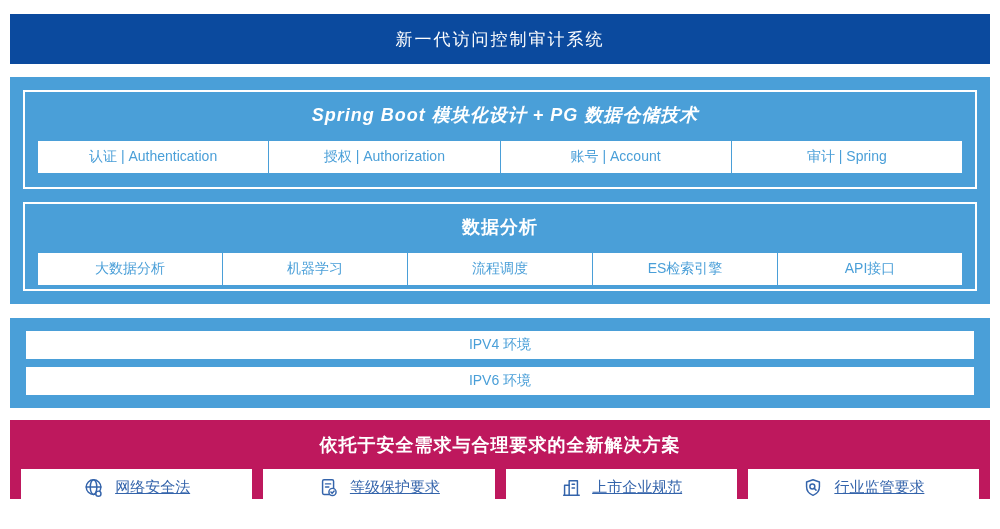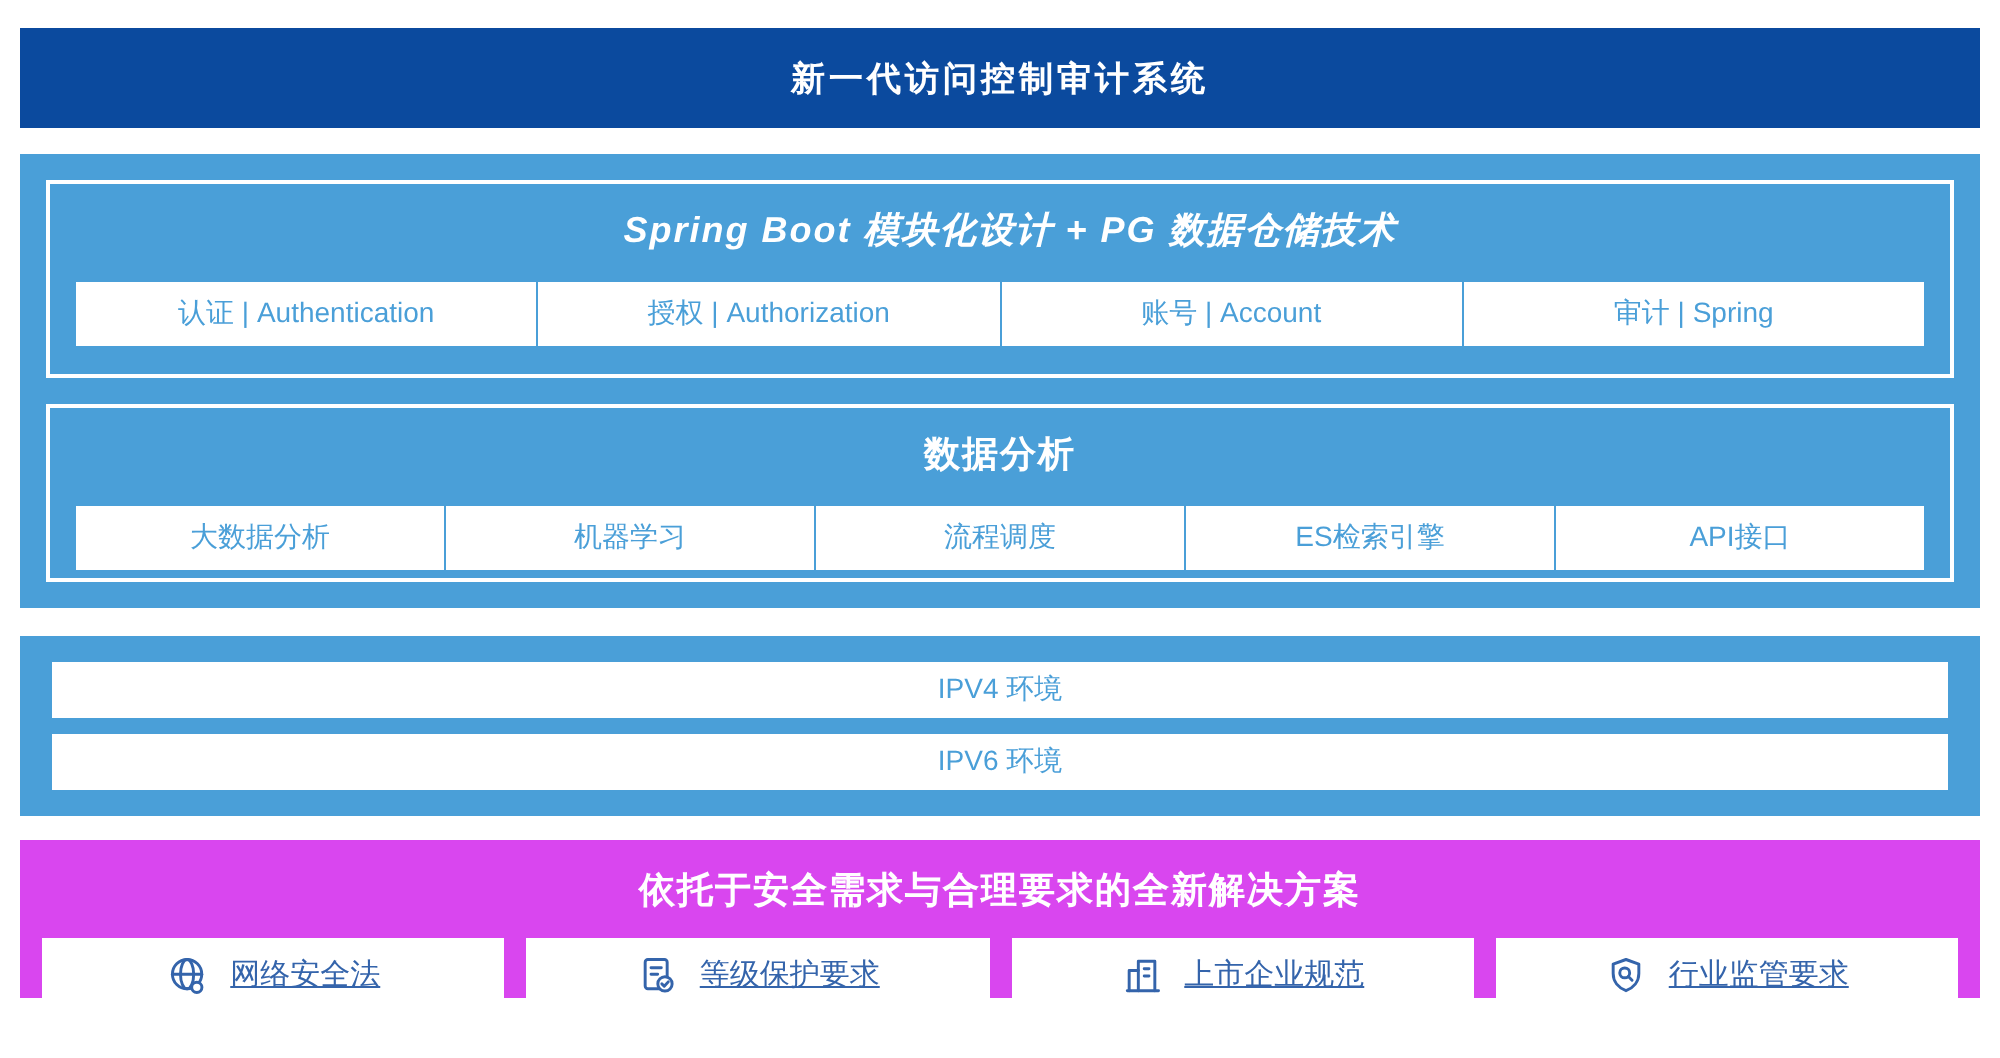--- a/index.html
+++ b/index.html
@@ -4,21 +4,21 @@
 <style>
   html,body { margin:0; padding:0; background:#ffffff; }
   body { width:1000px; height:529px; font-family:"Liberation Sans", sans-serif; }
   .page { position:relative; width:1000px; height:529px; background:#ffffff; overflow:hidden; }
 
   
   .banner {
     position:absolute; left:10px; top:14px; width:980px; height:50px;
     background:#0b4a9e; display:flex; align-items:center; justify-content:center;
   }
-  .banner-title { color:#ffffff; font-size:17px; font-weight:bold; letter-spacing:2px; }
+  .banner-title { color:#ffffff; font-size:17px; font-weight:normal; letter-spacing:2px; }
 
   
   .main-section {
     position:absolute; left:10px; top:77px; width:980px; height:227px;
     background:#4a9fd8; box-sizing:border-box; padding:13px;
     display:flex; flex-direction:column; gap:13px;
   }
   .inner-box { border:2px solid #ffffff; box-sizing:border-box; }
   .inner-box.spring { height:103px; }
   .inner-box.analysis { flex:1; }
@@ -53,21 +53,21 @@
     padding:13px 16px; display:flex; flex-direction:column; gap:8px;
   }
   .env-box {
     background:#ffffff; flex:1; display:flex; align-items:center; justify-content:center;
     color:#4a9fd8; font-size:14px;
   }
 
   
   .solution-section {
     position:absolute; left:10px; top:420px; width:980px; height:79px;
-    background:#d946ef; box-sizing:border-box; padding:10px 11px;
+    background:#be185d; box-sizing:border-box; padding:10px 11px;
   }
   .solution-title {
     text-align:center; color:#ffffff; font-weight:bold; font-size:18px;
     letter-spacing:1px; margin:3px 0 12px 0;
   }
   .solution-row { display:flex; gap:11px; }
   .solution-box {
     flex:1; height:37px; background:#ffffff;
     display:flex; align-items:center; justify-content:center; gap:10px;
     color:#3464ab; font-size:15px;text-decoration:underline;

